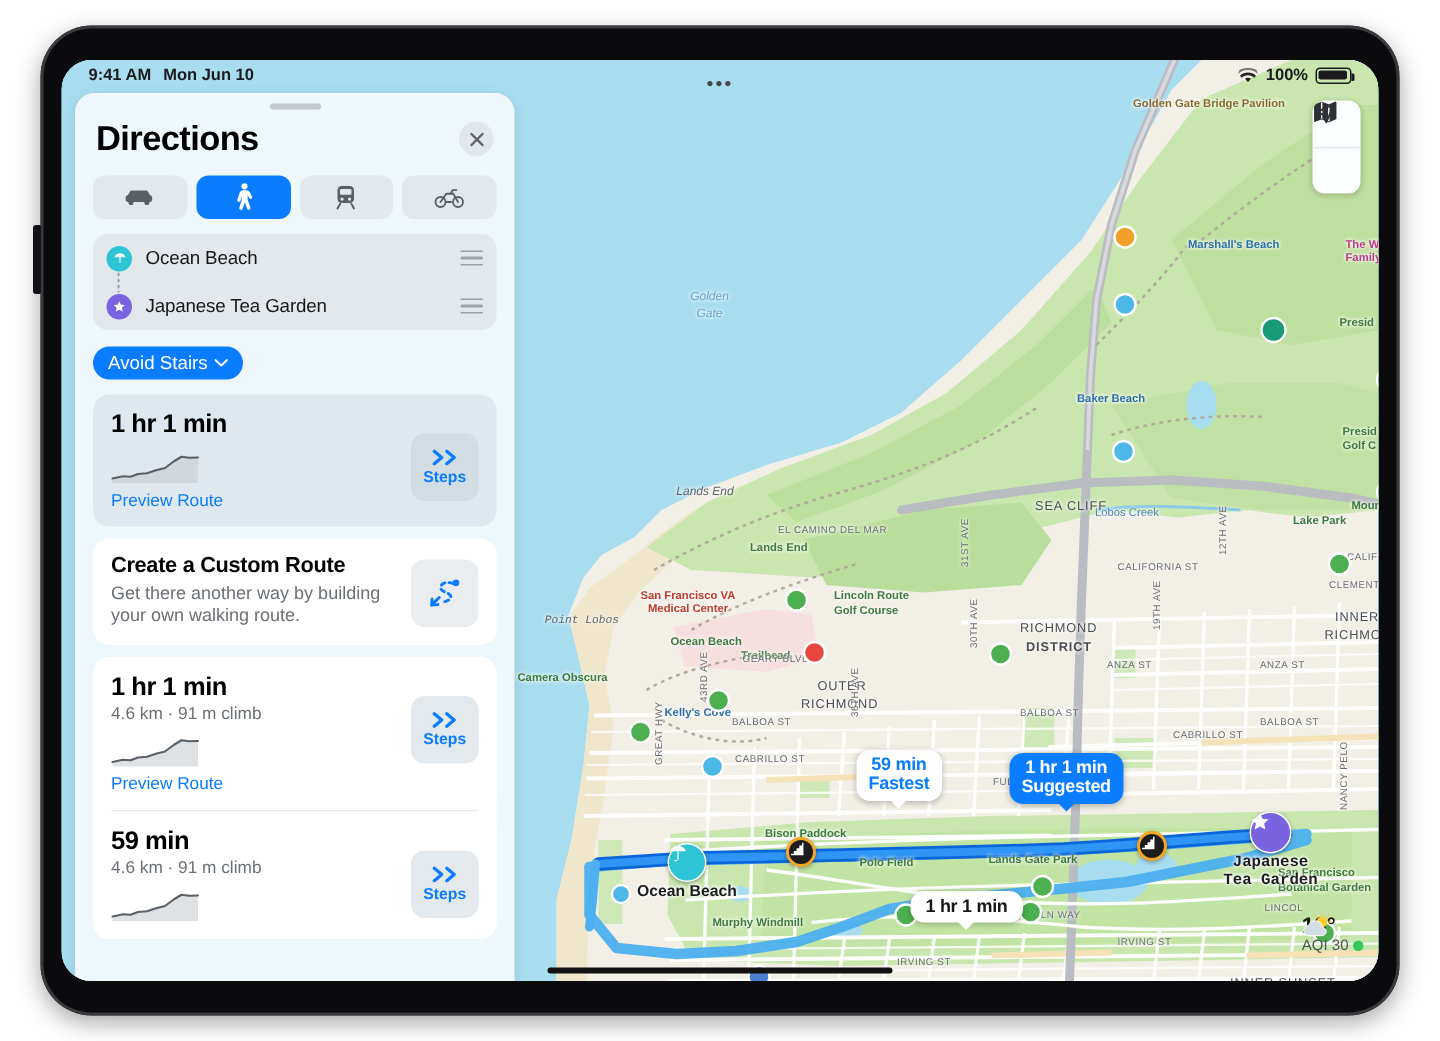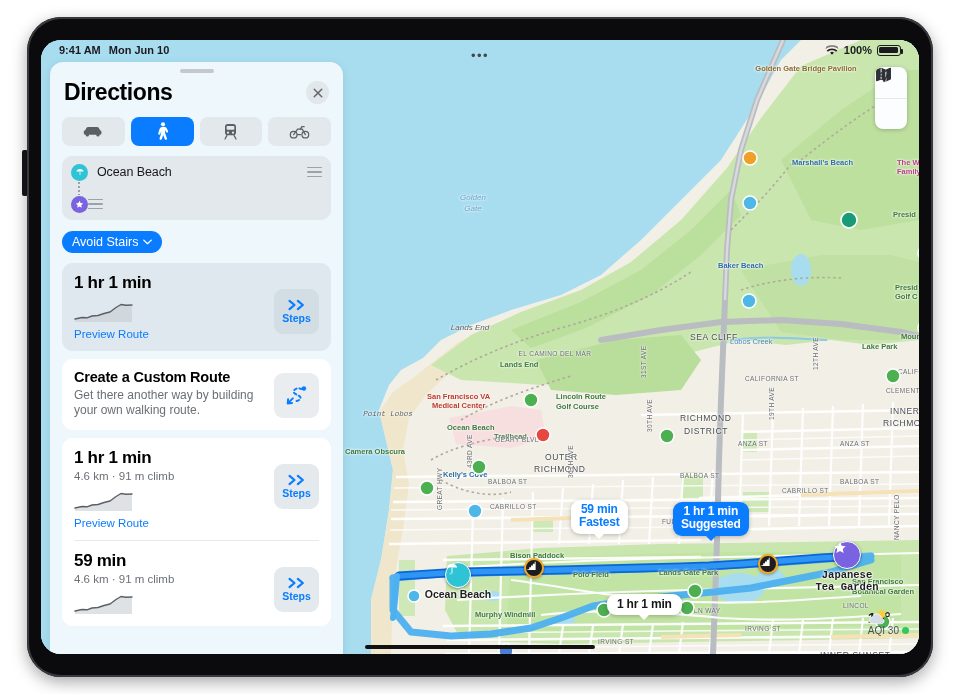--- a/index.html
+++ b/index.html
@@ -406,21 +406,21 @@
           <div class="map-txt" style="position: absolute; left: 649px; top: 292px; font-size: 8.5px; color: rgb(74, 77, 82); font-weight: normal; white-space: nowrap; pointer-events: none; letter-spacing: 0.6px; text-shadow: rgb(255, 255, 255) 0px 0px 3px, rgb(255, 255, 255) 0px 0px 3px;">SEA CLIFF</div>
           <div class="map-txt" style="position: absolute; left: 514px; top: 310px; font-size: 6.5px; color: rgb(107, 110, 115); font-weight: normal; white-space: nowrap; pointer-events: none; letter-spacing: 0.4px; transform: translateX(-50%); text-shadow: rgb(255, 255, 255) 0px 0px 3px, rgb(255, 255, 255) 0px 0px 3px;">EL CAMINO DEL MAR</div>
           <div class="map-txt" style="position: absolute; left: 386px; top: 352px; font-size: 7.5px; color: rgb(192, 57, 43); font-weight: bold; white-space: nowrap; pointer-events: none; text-shadow: rgb(255, 255, 255) 0px 0px 3px, rgb(255, 255, 255) 0px 0px 3px;">San Francisco VA</div>
           <div class="map-txt" style="position: absolute; left: 391px; top: 361px; font-size: 7.5px; color: rgb(192, 57, 43); font-weight: bold; white-space: nowrap; pointer-events: none; text-shadow: rgb(255, 255, 255) 0px 0px 3px, rgb(255, 255, 255) 0px 0px 3px;">Medical Center</div>
           <div class="map-txt" style="position: absolute; left: 515px; top: 352px; font-size: 7.5px; color: rgb(61, 122, 61); font-weight: bold; white-space: nowrap; pointer-events: none; text-shadow: rgb(255, 255, 255) 0px 0px 3px, rgb(255, 255, 255) 0px 0px 3px;">Lincoln Route</div>
           <div class="map-txt" style="position: absolute; left: 515px; top: 362px; font-size: 7.5px; color: rgb(61, 122, 61); font-weight: bold; white-space: nowrap; pointer-events: none; text-shadow: rgb(255, 255, 255) 0px 0px 3px, rgb(255, 255, 255) 0px 0px 3px;">Golf Course</div>
           <div class="map-txt" style="position: absolute; left: 704px; top: 335px; font-size: 6.5px; color: rgb(107, 110, 115); font-weight: normal; white-space: nowrap; pointer-events: none; letter-spacing: 0.4px; text-shadow: rgb(255, 255, 255) 0px 0px 3px, rgb(255, 255, 255) 0px 0px 3px;">CALIFORNIA ST</div>
           <div class="map-txt" style="position: absolute; left: 857px; top: 328px; font-size: 6.5px; color: rgb(107, 110, 115); font-weight: normal; white-space: nowrap; pointer-events: none; letter-spacing: 0.4px; text-shadow: rgb(255, 255, 255) 0px 0px 3px, rgb(255, 255, 255) 0px 0px 3px;">CALIFORN</div>
           <div class="map-txt" style="position: absolute; left: 845px; top: 347px; font-size: 6.5px; color: rgb(107, 110, 115); font-weight: normal; white-space: nowrap; pointer-events: none; letter-spacing: 0.4px; text-shadow: rgb(255, 255, 255) 0px 0px 3px, rgb(255, 255, 255) 0px 0px 3px;">CLEMENT</div>
           <div class="map-txt" style="position: absolute; left: 639px; top: 373px; font-size: 8.5px; color: rgb(74, 77, 82); font-weight: normal; white-space: nowrap; pointer-events: none; letter-spacing: 0.6px; text-shadow: rgb(255, 255, 255) 0px 0px 3px, rgb(255, 255, 255) 0px 0px 3px;">RICHMOND</div>
-          <div class="map-txt" style="position: absolute; left: 643px; top: 386px; font-size: 8.5px; color: rgb(74, 77, 82); font-weight: normal; white-space: nowrap; pointer-events: none; letter-spacing: 0.6px; text-shadow: rgb(255, 255, 255) 0px 0px 3px, rgb(255, 255, 255) 0px 0px 3px;">DISTRICT</div>
+          <div class="map-txt" style="position: absolute; left: 643px; top: 386px; font-size: 8.5px; color: rgb(74, 77, 82); font-weight: bold; white-space: nowrap; pointer-events: none; letter-spacing: 0.6px; text-shadow: rgb(255, 255, 255) 0px 0px 3px, rgb(255, 255, 255) 0px 0px 3px;">DISTRICT</div>
           <div class="map-txt" style="position: absolute; left: 849px; top: 366px; font-size: 8.5px; color: rgb(74, 77, 82); font-weight: normal; white-space: nowrap; pointer-events: none; letter-spacing: 0.6px; text-shadow: rgb(255, 255, 255) 0px 0px 3px, rgb(255, 255, 255) 0px 0px 3px;">INNER</div>
           <div class="map-txt" style="position: absolute; left: 842px; top: 378px; font-size: 8.5px; color: rgb(74, 77, 82); font-weight: normal; white-space: nowrap; pointer-events: none; letter-spacing: 0.6px; text-shadow: rgb(255, 255, 255) 0px 0px 3px, rgb(255, 255, 255) 0px 0px 3px;">RICHMON</div>
           <div class="map-txt" style="position: absolute; left: 406px; top: 383px; font-size: 7.5px; color: rgb(61, 122, 61); font-weight: bold; white-space: nowrap; pointer-events: none; text-shadow: rgb(255, 255, 255) 0px 0px 3px, rgb(255, 255, 255) 0px 0px 3px;">Ocean Beach</div>
           <div class="map-txt" style="position: absolute; left: 409px; top: 392px; font-size: 7.5px; color: rgb(61, 122, 61); font-weight: bold; white-space: nowrap; pointer-events: none; text-shadow: rgb(255, 255, 255) 0px 0px 3px, rgb(255, 255, 255) 0px 0px 3px; margin-left: 44px;">Trailhead</div>
           <div class="map-txt" style="position: absolute; left: 454px; top: 396px; font-size: 6.5px; color: rgb(107, 110, 115); font-weight: normal; white-space: nowrap; pointer-events: none; letter-spacing: 0.4px; text-shadow: rgb(255, 255, 255) 0px 0px 3px, rgb(255, 255, 255) 0px 0px 3px;">GEARY BLVD</div>
           <div class="map-txt" style="position: absolute; left: 304px; top: 407px; font-size: 7.5px; color: rgb(61, 122, 61); font-weight: bold; white-space: nowrap; pointer-events: none; text-shadow: rgb(255, 255, 255) 0px 0px 3px, rgb(255, 255, 255) 0px 0px 3px;">Camera Obscura</div>
           <div class="map-txt" style="position: absolute; left: 347px; top: 370px; font-size: 7.5px; color: rgb(95, 99, 104); font-weight: normal; white-space: nowrap; pointer-events: none; font-style: italic; transform: translateX(-50%); text-shadow: rgb(255, 255, 255) 0px 0px 3px, rgb(255, 255, 255) 0px 0px 3px; font-family: Liberation Mono, monospace;">Point Lobos</div>
           <div class="map-txt" style="position: absolute; left: 504px; top: 412px; font-size: 8.5px; color: rgb(74, 77, 82); font-weight: normal; white-space: nowrap; pointer-events: none; letter-spacing: 0.6px; text-shadow: rgb(255, 255, 255) 0px 0px 3px, rgb(255, 255, 255) 0px 0px 3px;">OUTER</div>
           <div class="map-txt" style="position: absolute; left: 493px; top: 424px; font-size: 8.5px; color: rgb(74, 77, 82); font-weight: normal; white-space: nowrap; pointer-events: none; letter-spacing: 0.6px; text-shadow: rgb(255, 255, 255) 0px 0px 3px, rgb(255, 255, 255) 0px 0px 3px;">RICHMOND</div>
           <div class="map-txt" style="position: absolute; left: 697px; top: 400px; font-size: 6.5px; color: rgb(107, 110, 115); font-weight: normal; white-space: nowrap; pointer-events: none; letter-spacing: 0.4px; text-shadow: rgb(255, 255, 255) 0px 0px 3px, rgb(255, 255, 255) 0px 0px 3px;">ANZA ST</div>
@@ -643,20 +643,21 @@
               <span></span>
             </span>
         </div>
         <div class="ep-dots"></div>
         <div class="ep-row">
           <span class="ep-icon end">
             <svg width="9" height="9" viewBox="0 0 24 24" fill="#fff">
               <path d="M12 2l2.9 6.3 6.9.8-5.1 4.7 1.4 6.8L12 17.2 5.9 20.6l1.4-6.8L2.2 9.1l6.9-.8z"></path>
             </svg>
           </span>
+          <span class="ep-label">Japanese Tea Garden</span>
           <span class="ep-handle">
               <span></span>
               <span></span>
               <span></span>
             </span>
         </div>
       </div>
 
       <div class="pill-row">
         <div class="pill">

